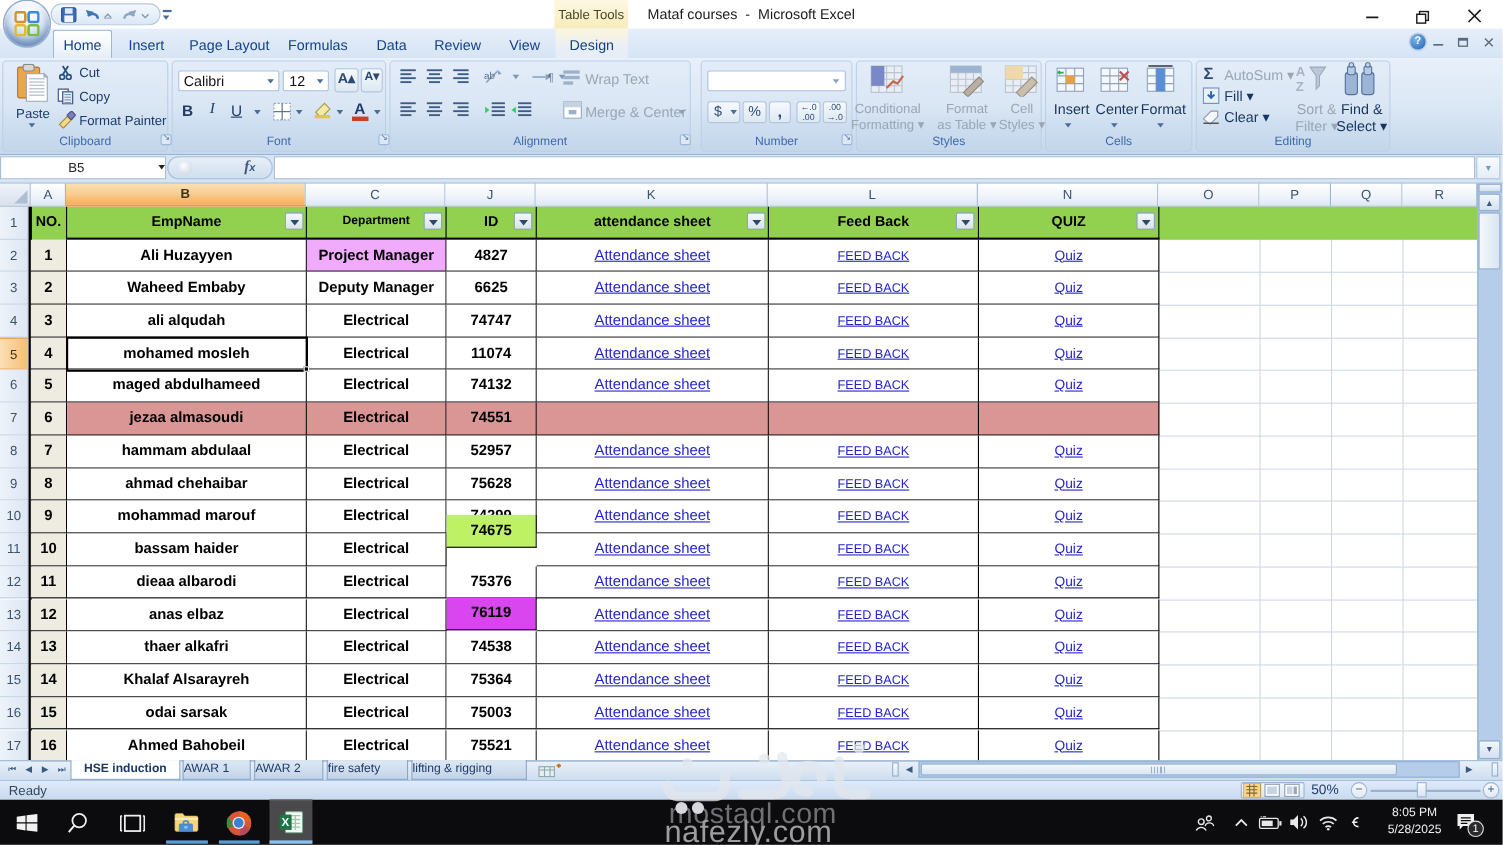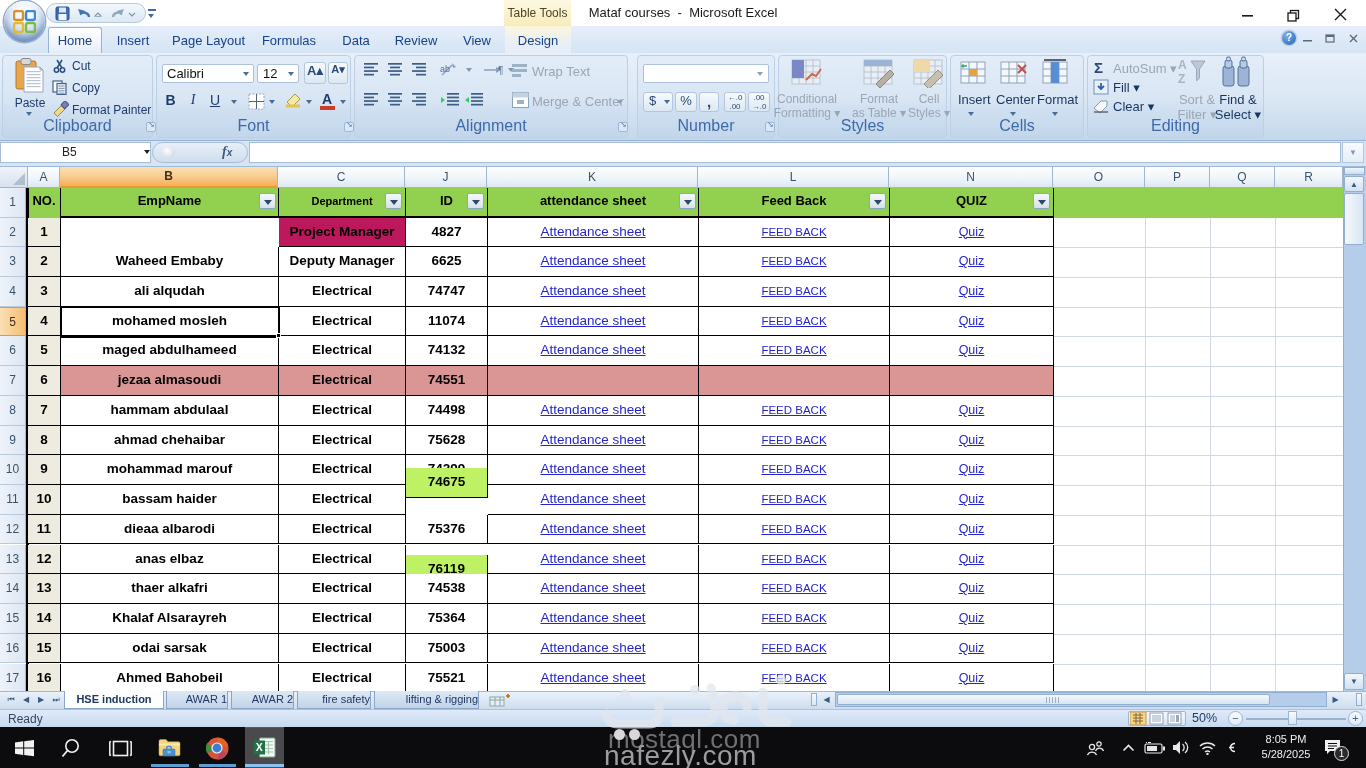--- a/index.html
+++ b/index.html
@@ -23,21 +23,21 @@
 #hometab{left:48px;top:27px;width:54px;height:26px;background:linear-gradient(180deg,#ffffff,#f1f6fc 60%,#e4edf8);
  border:1px solid #96b2d4;border-bottom:none;border-radius:3px 3px 0 0;z-index:6;
  font-size:13px;color:#15428b;text-align:center;line-height:25px;}
 #designglow{left:505px;top:26px;width:66px;height:27px;background:linear-gradient(180deg,#fbf6dd,#e8eef7 70%);}
 
 #ribbon{top:53px;left:0;width:1366px;height:88px;
  background:linear-gradient(180deg,#e7effa 0%,#dde9f6 45%,#d0e0f0 75%,#c5d7ec 100%);
  border-bottom:1px solid #96b2d4;}
 .grp{position:absolute;top:2px;height:83px;border:1px solid #bccfe5;border-radius:4px;
  background:linear-gradient(180deg,#e3edf9 0%,#dae6f4 50%,#cddef0 72%,#c3d6ea 100%);}
-.glabel{position:absolute;bottom:2px;left:0;right:0;text-align:center;font-size:16px;color:#3e6aaa;}
+.glabel{position:absolute;bottom:2px;left:0;right:0;text-align:center;font-size:11px;color:#3e6aaa;}
 .dlaunch{position:absolute;bottom:3px;right:3px;width:10px;height:10px;border:1px solid #9db8d6;
  border-radius:2px;background:#dce8f5;}
 .dlaunch:after{content:"\2198";position:absolute;left:1px;top:-3px;font-size:8px;color:#56789f;}
 .btnlbl{position:absolute;font-size:12px;color:#1e3c6b;}
 .greylbl{position:absolute;font-size:12px;color:#9aa6b5;}
 .combo{position:absolute;background:#fff;border:1px solid #abc1dc;border-radius:2px;}
 .carr{position:absolute;width:0;height:0;border-left:3px solid transparent;border-right:3px solid transparent;border-top:4px solid #4a6d96;}
 .sbtn{position:absolute;border:1px solid #b3c6dd;border-radius:3px;background:linear-gradient(180deg,#f6fafd,#dde8f3);}
 
 #fbar{top:141px;left:0;width:1366px;height:26px;background:linear-gradient(180deg,#dcontent,#d4e3f3);background:#d6e4f3;border-bottom:1px solid #9ebad8;}
@@ -64,21 +64,21 @@
  background:linear-gradient(180deg,#f5f8fb,#d8e2ec);}
 .filt:after{content:"";position:absolute;left:4px;top:6px;border-left:4px solid transparent;border-right:4px solid transparent;border-top:5px solid #2c4a66;}
 
 #vsb{top:167px;left:1343px;width:23px;height:524px;background:#b5cde9;border-left:1px solid #8fb0d4;}
 .sbarrow{position:absolute;left:1px;width:20px;background:linear-gradient(180deg,#f2f7fc,#d3e1f0);border:1px solid #93afd0;border-radius:2px;text-align:center;}
 #vthumb{position:absolute;left:1px;top:22px;width:20px;height:52px;background:linear-gradient(90deg,#f4f8fc,#d9e5f2);border:1px solid #93afd0;border-radius:2px;}
 
 #tabbar{top:691px;left:0;width:1366px;height:18px;background:linear-gradient(180deg,#e9f1fa,#cdddee);border-top:1px solid #9ebad8;}
 .navb{position:absolute;top:2px;width:14px;height:14px;font-size:8px;color:#3a5a7e;text-align:center;line-height:14px;}
 .stab{position:absolute;top:691px;height:18px;background:linear-gradient(180deg,#dde8f4,#c2d4e9);border:1px solid #89a6c6;border-top:none;
- font-size:11px;color:#1f3864;text-align:right;line-height:16px;}
+ font-size:11px;color:#1f3864;text-align:left;line-height:16px;}
 #hsb{position:absolute;top:692px;left:835px;width:492px;height:15px;background:#b5cde9;border:1px solid #8fb0d4;}
 #hthumb{position:absolute;top:1px;left:1px;width:433px;height:11px;background:linear-gradient(180deg,#f4f8fc,#d9e5f2);border:1px solid #93afd0;border-radius:2px;}
 
 #statusbar{top:709px;left:0;width:1366px;height:18px;background:linear-gradient(180deg,#dfeafa,#c8daee);border-top:1px solid #a8c3e2;font-size:12px;color:#33475e;}
 
 #taskbar{top:727px;left:0;width:1366px;height:41px;background:#0c0c0e;}
 .runline{position:absolute;top:764px;height:3px;background:#5a9fd4;}
 
 .wm{position:absolute;color:#8d8d92;}
 </style></head><body>
@@ -444,21 +444,22 @@
 <div class="abs tc" style="left:488px;top:188px;width:211px;height:29.5px;background:transparent;border-bottom:2px solid #000;line-height:26px;font-size:13px">attendance sheet</div>
 <div class="abs tc" style="left:699px;top:188px;width:191px;height:29.5px;background:transparent;border-bottom:2px solid #000;line-height:26px;font-size:13px">Feed Back</div>
 <div class="abs tc" style="left:890px;top:188px;width:164px;height:29.5px;background:transparent;border-bottom:2px solid #000;line-height:26px;font-size:13px">QUIZ</div>
 <div class="filt" style="left:259px;top:193px"></div>
 <div class="filt" style="left:385px;top:193px"></div>
 <div class="filt" style="left:467px;top:193px"></div>
 <div class="filt" style="left:679px;top:193px"></div>
 <div class="filt" style="left:869px;top:193px"></div>
 <div class="filt" style="left:1033px;top:193px"></div>
 <div class="abs tc" style="left:28px;top:217.5px;width:33px;height:29.7px;background:#eeece1;line-height:28px">1</div>
-<div class="abs tc" style="left:279px;top:217.5px;width:127px;height:29.7px;background:#be185d;line-height:28px">Project Manager</div>
+<div class="abs tc" style="left:61px;top:217.5px;width:218px;height:29.7px;background:#ffffff;line-height:28px">Ali Huzayyen</div>
+<div class="abs tc" style="left:279px;top:217.5px;width:127px;height:29.7px;background:#f0abfc;line-height:28px">Project Manager</div>
 <div class="abs tc" style="left:406px;top:217.5px;width:82px;height:29.7px;background:#ffffff;line-height:28px">4827</div>
 <div class="abs tc" style="left:488px;top:217.5px;width:211px;height:29.7px;background:#ffffff;line-height:28px"><span class="link">Attendance sheet</span></div>
 <div class="abs tc" style="left:699px;top:217.5px;width:191px;height:29.7px;background:#ffffff;line-height:28px"><span class="link" style="font-size:11.5px">FEED BACK</span></div>
 <div class="abs tc" style="left:890px;top:217.5px;width:164px;height:29.7px;background:#ffffff;line-height:28px"><span class="link" style="font-size:12.5px">Quiz</span></div>
 <div class="abs tc" style="left:28px;top:247.2px;width:33px;height:29.7px;background:#eeece1;line-height:28px">2</div>
 <div class="abs tc" style="left:61px;top:247.2px;width:218px;height:29.7px;background:#ffffff;line-height:28px">Waheed Embaby</div>
 <div class="abs tc" style="left:279px;top:247.2px;width:127px;height:29.7px;background:#ffffff;line-height:28px">Deputy Manager</div>
 <div class="abs tc" style="left:406px;top:247.2px;width:82px;height:29.7px;background:#ffffff;line-height:28px">6625</div>
 <div class="abs tc" style="left:488px;top:247.2px;width:211px;height:29.7px;background:#ffffff;line-height:28px"><span class="link">Attendance sheet</span></div>
 <div class="abs tc" style="left:699px;top:247.2px;width:191px;height:29.7px;background:#ffffff;line-height:28px"><span class="link" style="font-size:11.5px">FEED BACK</span></div>
@@ -487,21 +488,21 @@
 <div class="abs tc" style="left:28px;top:366.1px;width:33px;height:29.7px;background:#eeece1;line-height:28px">6</div>
 <div class="abs tc" style="left:61px;top:366.1px;width:218px;height:29.7px;background:#d99694;line-height:28px">jezaa almasoudi</div>
 <div class="abs tc" style="left:279px;top:366.1px;width:127px;height:29.7px;background:#d99694;line-height:28px">Electrical</div>
 <div class="abs tc" style="left:406px;top:366.1px;width:82px;height:29.7px;background:#d99694;line-height:28px">74551</div>
 <div class="abs tc" style="left:488px;top:366.1px;width:211px;height:29.7px;background:#d99694;line-height:28px"></div>
 <div class="abs tc" style="left:699px;top:366.1px;width:191px;height:29.7px;background:#d99694;line-height:28px"></div>
 <div class="abs tc" style="left:890px;top:366.1px;width:164px;height:29.7px;background:#d99694;line-height:28px"></div>
 <div class="abs tc" style="left:28px;top:395.9px;width:33px;height:29.7px;background:#eeece1;line-height:28px">7</div>
 <div class="abs tc" style="left:61px;top:395.9px;width:218px;height:29.7px;background:#ffffff;line-height:28px">hammam abdulaal</div>
 <div class="abs tc" style="left:279px;top:395.9px;width:127px;height:29.7px;background:#ffffff;line-height:28px">Electrical</div>
-<div class="abs tc" style="left:406px;top:395.9px;width:82px;height:29.7px;background:#ffffff;line-height:28px">74498</div>
+<div class="abs tc" style="left:406px;top:395.9px;width:82px;height:29.7px;background:#ffffff;line-height:28px">52957</div>
 <div class="abs tc" style="left:488px;top:395.9px;width:211px;height:29.7px;background:#ffffff;line-height:28px"><span class="link">Attendance sheet</span></div>
 <div class="abs tc" style="left:699px;top:395.9px;width:191px;height:29.7px;background:#ffffff;line-height:28px"><span class="link" style="font-size:11.5px">FEED BACK</span></div>
 <div class="abs tc" style="left:890px;top:395.9px;width:164px;height:29.7px;background:#ffffff;line-height:28px"><span class="link" style="font-size:12.5px">Quiz</span></div>
 <div class="abs tc" style="left:28px;top:425.6px;width:33px;height:29.7px;background:#eeece1;line-height:28px">8</div>
 <div class="abs tc" style="left:61px;top:425.6px;width:218px;height:29.7px;background:#ffffff;line-height:28px">ahmad chehaibar</div>
 <div class="abs tc" style="left:279px;top:425.6px;width:127px;height:29.7px;background:#ffffff;line-height:28px">Electrical</div>
 <div class="abs tc" style="left:406px;top:425.6px;width:82px;height:29.7px;background:#ffffff;line-height:28px">75628</div>
 <div class="abs tc" style="left:488px;top:425.6px;width:211px;height:29.7px;background:#ffffff;line-height:28px"><span class="link">Attendance sheet</span></div>
 <div class="abs tc" style="left:699px;top:425.6px;width:191px;height:29.7px;background:#ffffff;line-height:28px"><span class="link" style="font-size:11.5px">FEED BACK</span></div>
 <div class="abs tc" style="left:890px;top:425.6px;width:164px;height:29.7px;background:#ffffff;line-height:28px"><span class="link" style="font-size:12.5px">Quiz</span></div>
@@ -522,21 +523,21 @@
 <div class="abs tc" style="left:28px;top:514.8px;width:33px;height:29.7px;background:#eeece1;line-height:28px">11</div>
 <div class="abs tc" style="left:61px;top:514.8px;width:218px;height:29.7px;background:#ffffff;line-height:28px">dieaa albarodi</div>
 <div class="abs tc" style="left:279px;top:514.8px;width:127px;height:29.7px;background:#ffffff;line-height:28px">Electrical</div>
 <div class="abs tc" style="left:406px;top:514.8px;width:82px;height:29.7px;background:#ffffff;line-height:28px">75376</div>
 <div class="abs tc" style="left:488px;top:514.8px;width:211px;height:29.7px;background:#ffffff;line-height:28px"><span class="link">Attendance sheet</span></div>
 <div class="abs tc" style="left:699px;top:514.8px;width:191px;height:29.7px;background:#ffffff;line-height:28px"><span class="link" style="font-size:11.5px">FEED BACK</span></div>
 <div class="abs tc" style="left:890px;top:514.8px;width:164px;height:29.7px;background:#ffffff;line-height:28px"><span class="link" style="font-size:12.5px">Quiz</span></div>
 <div class="abs tc" style="left:28px;top:544.5px;width:33px;height:29.7px;background:#eeece1;line-height:28px">12</div>
 <div class="abs tc" style="left:61px;top:544.5px;width:218px;height:29.7px;background:#ffffff;line-height:28px">anas elbaz</div>
 <div class="abs tc" style="left:279px;top:544.5px;width:127px;height:29.7px;background:#ffffff;line-height:28px">Electrical</div>
-<div class="abs tc" style="left:406px;top:555px;width:82px;height:29.7px;background:#bef264;line-height:28px">76119</div>
+<div class="abs tc" style="left:406px;top:543px;width:82px;height:29.7px;background:#d946ef;line-height:28px">76119</div>
 <div class="abs tc" style="left:488px;top:544.5px;width:211px;height:29.7px;background:#ffffff;line-height:28px"><span class="link">Attendance sheet</span></div>
 <div class="abs tc" style="left:699px;top:544.5px;width:191px;height:29.7px;background:#ffffff;line-height:28px"><span class="link" style="font-size:11.5px">FEED BACK</span></div>
 <div class="abs tc" style="left:890px;top:544.5px;width:164px;height:29.7px;background:#ffffff;line-height:28px"><span class="link" style="font-size:12.5px">Quiz</span></div>
 <div class="abs tc" style="left:28px;top:574.3px;width:33px;height:29.7px;background:#eeece1;line-height:28px">13</div>
 <div class="abs tc" style="left:61px;top:574.3px;width:218px;height:29.7px;background:#ffffff;line-height:28px">thaer alkafri</div>
 <div class="abs tc" style="left:279px;top:574.3px;width:127px;height:29.7px;background:#ffffff;line-height:28px">Electrical</div>
 <div class="abs tc" style="left:406px;top:574.3px;width:82px;height:29.7px;background:#ffffff;line-height:28px">74538</div>
 <div class="abs tc" style="left:488px;top:574.3px;width:211px;height:29.7px;background:#ffffff;line-height:28px"><span class="link">Attendance sheet</span></div>
 <div class="abs tc" style="left:699px;top:574.3px;width:191px;height:29.7px;background:#ffffff;line-height:28px"><span class="link" style="font-size:11.5px">FEED BACK</span></div>
 <div class="abs tc" style="left:890px;top:574.3px;width:164px;height:29.7px;background:#ffffff;line-height:28px"><span class="link" style="font-size:12.5px">Quiz</span></div>

